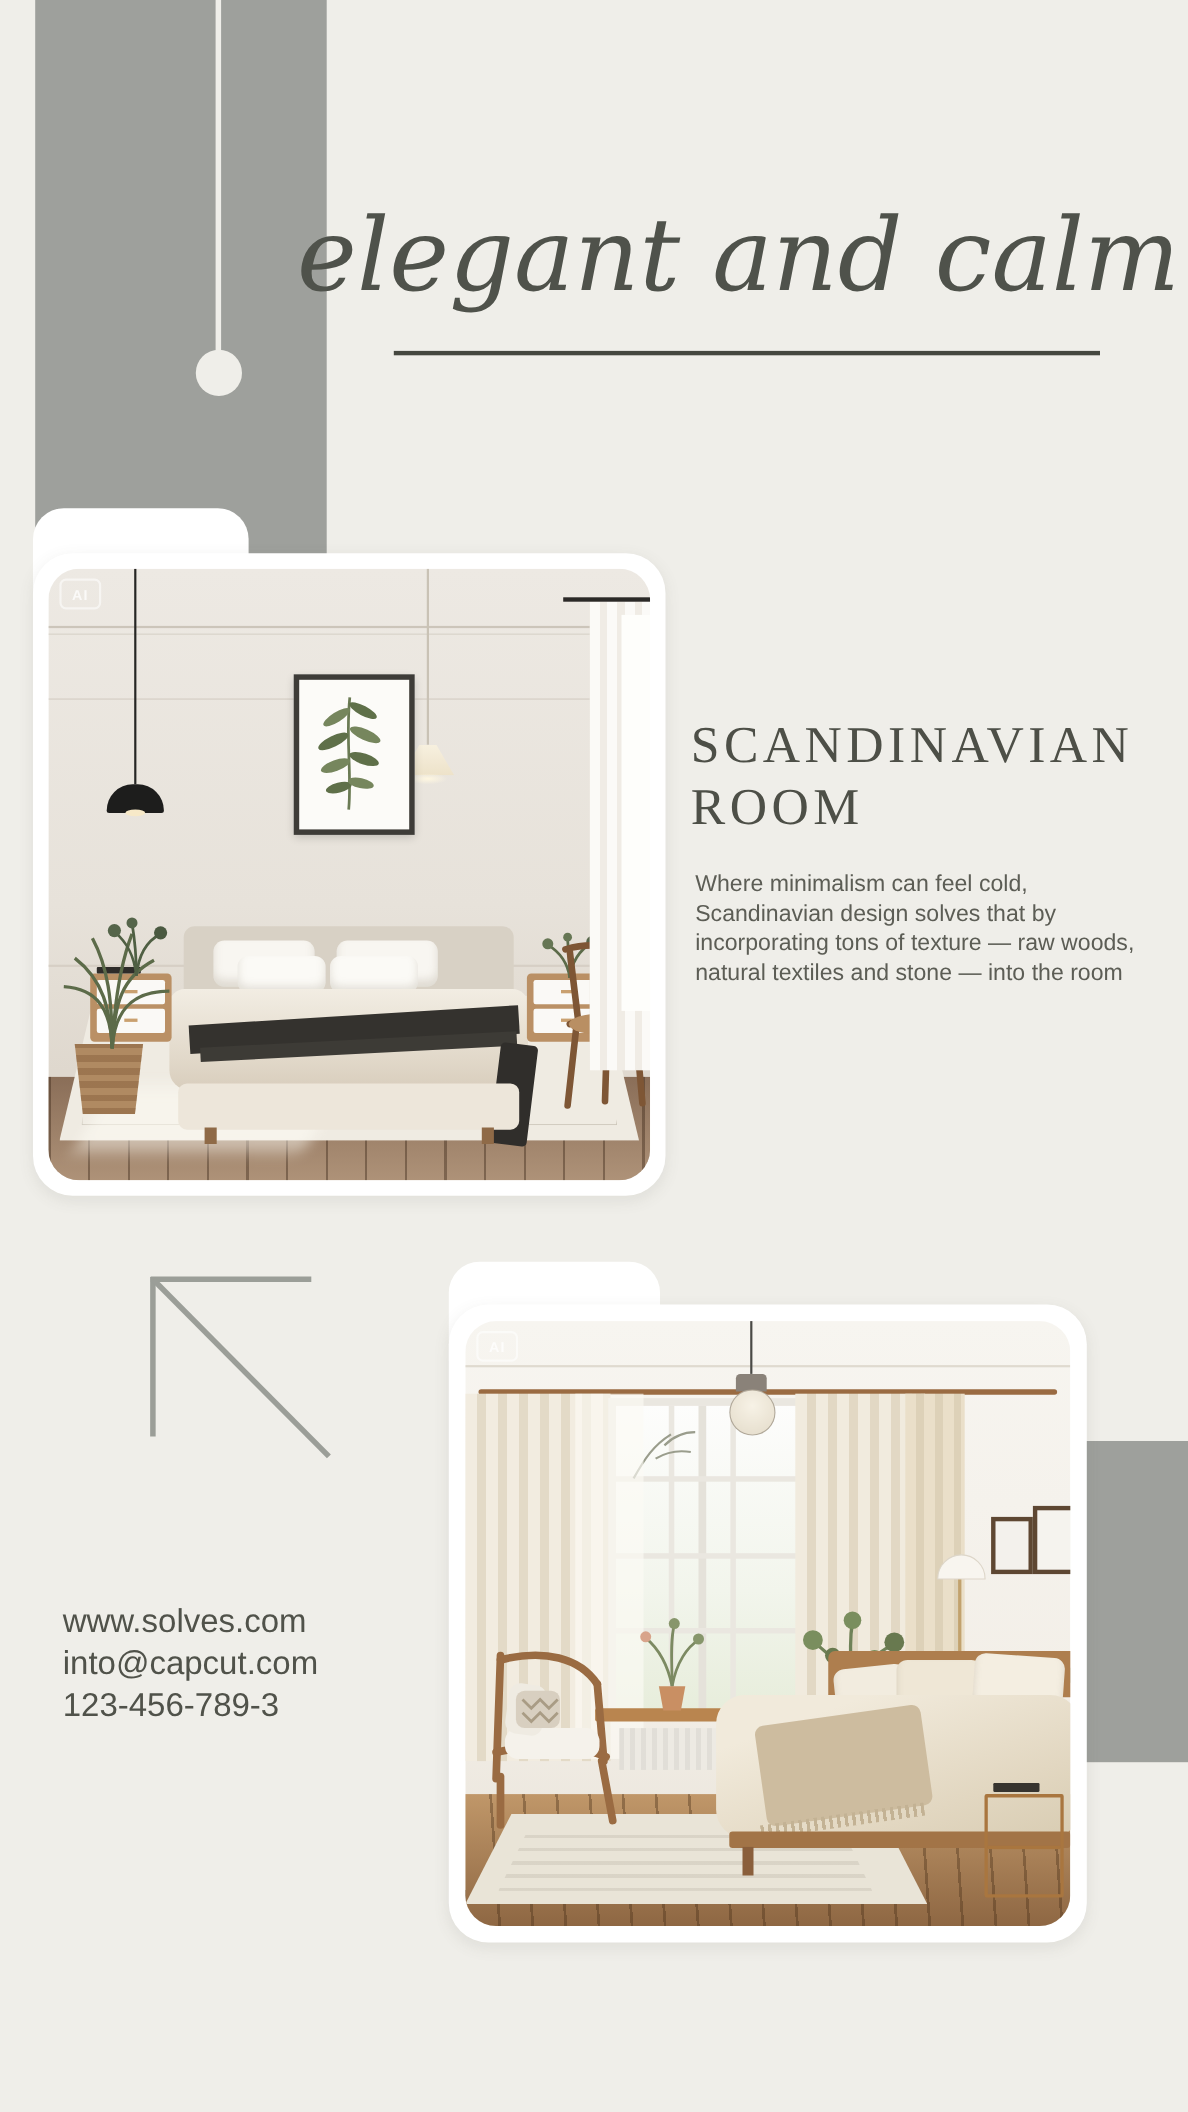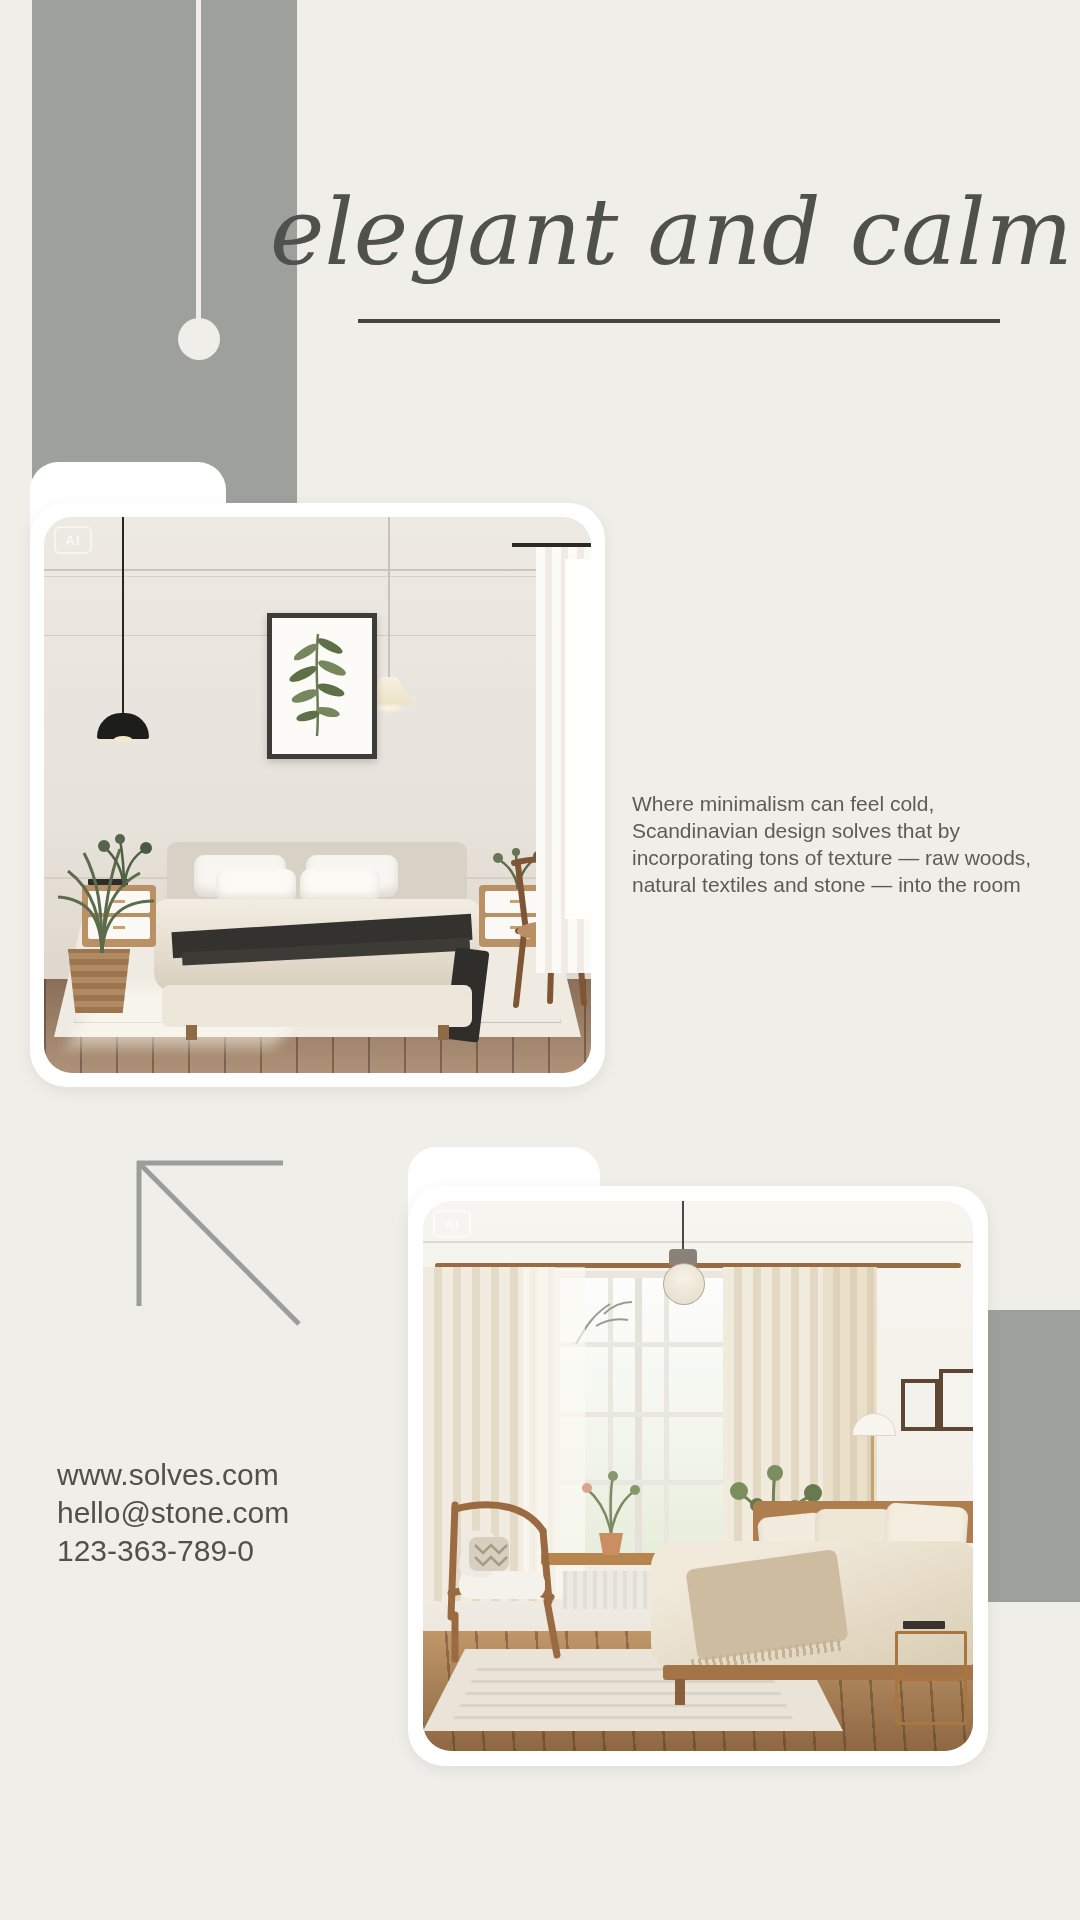--- a/index.html
+++ b/index.html
@@ -278,37 +278,39 @@
       </svg>
 
       <div class="abs p1-curtain"></div>
       <div class="abs p1-window-light"></div>
       <div class="abs p1-rod"></div>
 
       <div class="ai-badge">AI</div>
     </div>
   </div>
 
+  <div class="abs room-title">SCANDINAVIAN
+ROOM</div>
   <div class="abs room-body">Where minimalism can feel cold,
 Scandinavian design solves that by
 incorporating tons of texture — raw woods,
 natural textiles and stone — into the room</div>
 
   <svg class="abs arrow-decor" width="172" height="174" viewBox="0 0 172 174">
     <g stroke="#9B9E98" stroke-width="5" fill="none">
       <path d="M4 7 L150 7"></path>
       <path d="M6 5 L6 150"></path>
       <path d="M6 7 L166 168"></path>
     </g>
   </svg>
 
   <div class="abs contact">
     <div>www.solves.com</div>
-    <div>hello@stone.com</div>
-    <div>123-363-789-0</div>
+    <div>into@capcut.com</div>
+    <div>123-456-789-3</div>
   </div>
 
   <div class="abs card-tab tab-2"></div>
   <div class="abs card card-2">
     <div class="photo photo-2">
       <div class="abs p2-wall"></div>
       <div class="abs p2-ceil"></div>
       <div class="abs p2-floor"></div>
       <div class="abs p2-rug"></div>
       <div class="abs p2-rug-stripes"></div>

